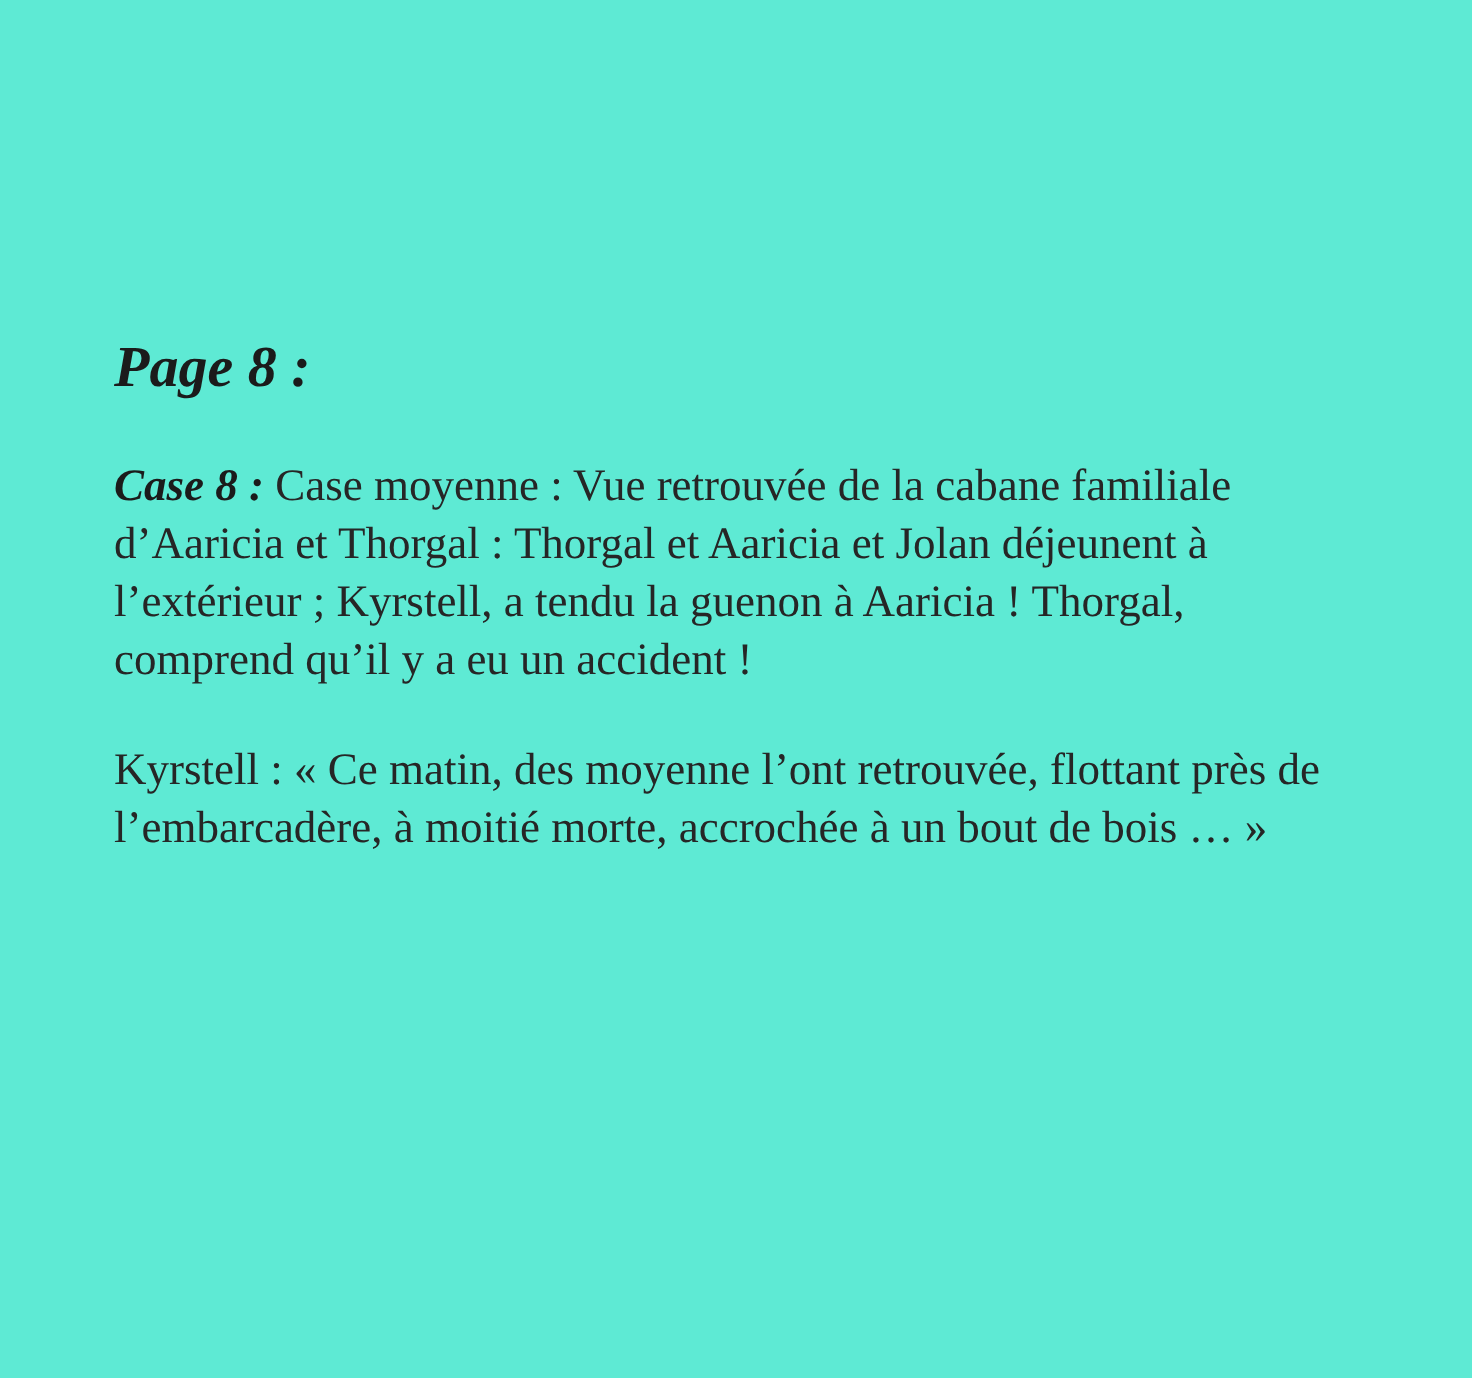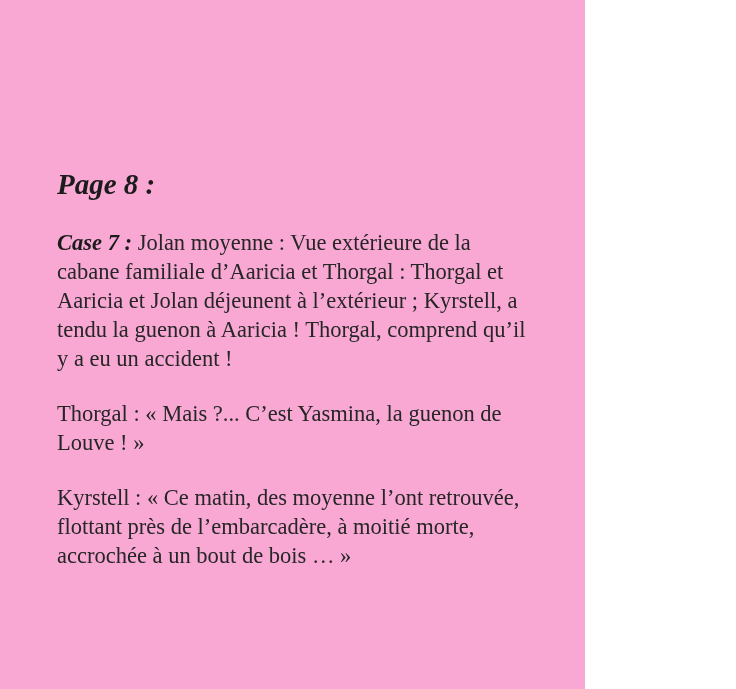--- a/index.html
+++ b/index.html
@@ -8,24 +8,24 @@
     background: #ffffff;
   }
   body {
     width: 736px;
     height: 689px;
     overflow: hidden;
     font-family: "Liberation Serif", "DejaVu Serif", serif;
   }
   .page {
     box-sizing: border-box;
-    width: 585px;
+    width: 736px;
     height: 689px;
     padding: 168px 57px 0 57px;
-    background: #f9a8d4;
+    background: #5eead4;
   }
   .page-heading {
     font-size: 29px;
     line-height: 32px;
     font-weight: bold;
     font-style: italic;
     color: #1b1b1b;
     margin: 0 0 28px 0;
   }
   .doc-paragraph {
@@ -41,19 +41,18 @@
     color: #1b1b1b;
   }
 </style>
 </head>
 <body>
 
 <div class="page">
 
   <h1 class="page-heading">Page 8 :</h1>
 
-  <p class="doc-paragraph"><span class="lead">Case 7 :</span><span> Jolan moyenne : Vue extérieure de la cabane familiale d’Aaricia et Thorgal : Thorgal et Aaricia et Jolan déjeunent à l’extérieur ; Kyrstell, a tendu la guenon à Aaricia ! Thorgal, comprend qu’il y a eu un accident !</span></p>
+  <p class="doc-paragraph"><span class="lead">Case 8 :</span><span> Case moyenne : Vue retrouvée de la cabane familiale d’Aaricia et Thorgal : Thorgal et Aaricia et Jolan déjeunent à l’extérieur ; Kyrstell, a tendu la guenon à Aaricia ! Thorgal, comprend qu’il y a eu un accident !</span></p>
 
-  <p class="doc-paragraph">Thorgal : « Mais ?... C’est Yasmina, la guenon de Louve ! »</p>
 
   <p class="doc-paragraph">Kyrstell : « Ce matin, des moyenne l’ont retrouvée, flottant près de l’embarcadère, à moitié morte, accrochée à un bout de bois … »</p>
 
 </div>
 
 </body></html>

